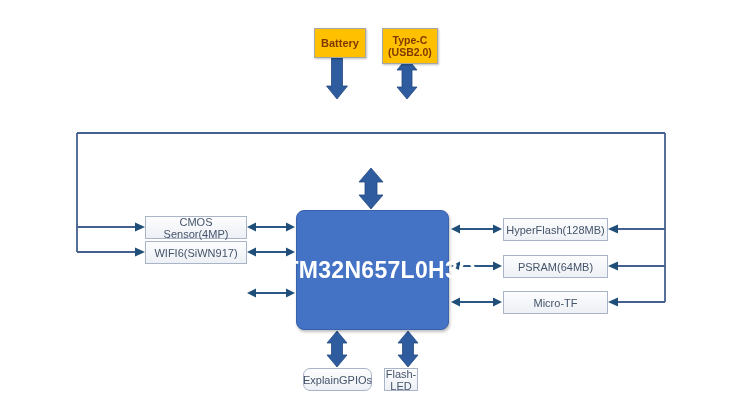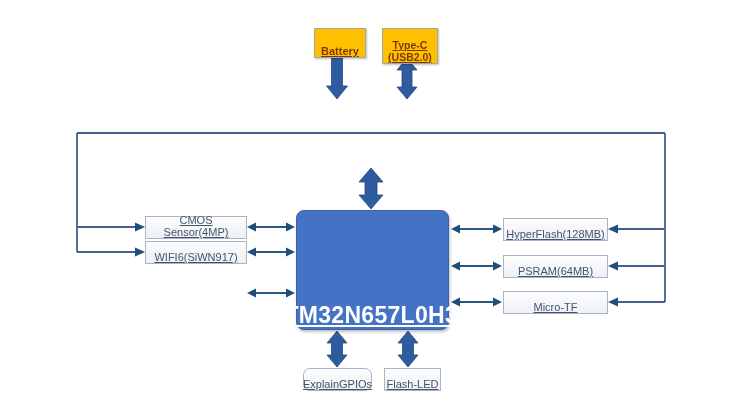--- a/index.html
+++ b/index.html
@@ -3,21 +3,21 @@
 <meta charset="utf-8">
 <style>
   html,body { margin:0; padding:0; background:#ffffff; }
   .stage {
     position:relative; width:740px; height:409px; background:#ffffff;
     font-family:"Liberation Sans", sans-serif; overflow:hidden;
   }
   .stage * { box-sizing:border-box; }
   svg.wires { position:absolute; left:0; top:0; z-index:1; }
   .node { position:absolute; z-index:2; display:flex; flex-direction:column;
-          align-items:center; justify-content:flex-end; text-align:center;text-decoration:underline; }
+          align-items:center; justify-content:center; text-align:center; }
   .node-orange {
     background:#FFC000; border:1px solid #A6A6A6; color:#7F3800;
     font-weight:bold; font-size:11px; line-height:12px;
     box-shadow:1px 1px 2px rgba(0,0,0,0.25);
   }
   .node-blue {
     background:#4472C4; border:1px solid #3A62AB; color:#ffffff;
     font-weight:bold; box-shadow:1px 2px 3px rgba(0,0,0,0.25);
   }
   .node-light {
@@ -117,17 +117,17 @@
   </div>
 
   <div class="node node-light" style="left:503px; top:291px; width:105px; height:23px;">
     <span>Micro-TF</span>
   </div>
 
   <div class="node node-light" style="left:303px; top:368px; width:69px; height:23px;border-radius:7px;">
     <span>ExplainGPIOs</span>
   </div>
 
-  <div class="node node-light" style="left:384px; top:368px; width:57px; height:23px;">
+  <div class="node node-light" style="left:384px; top:368px; width:34px; height:23px;">
     <span>Flash-LED</span>
   </div>
 
 </div>
 
 </body></html>

